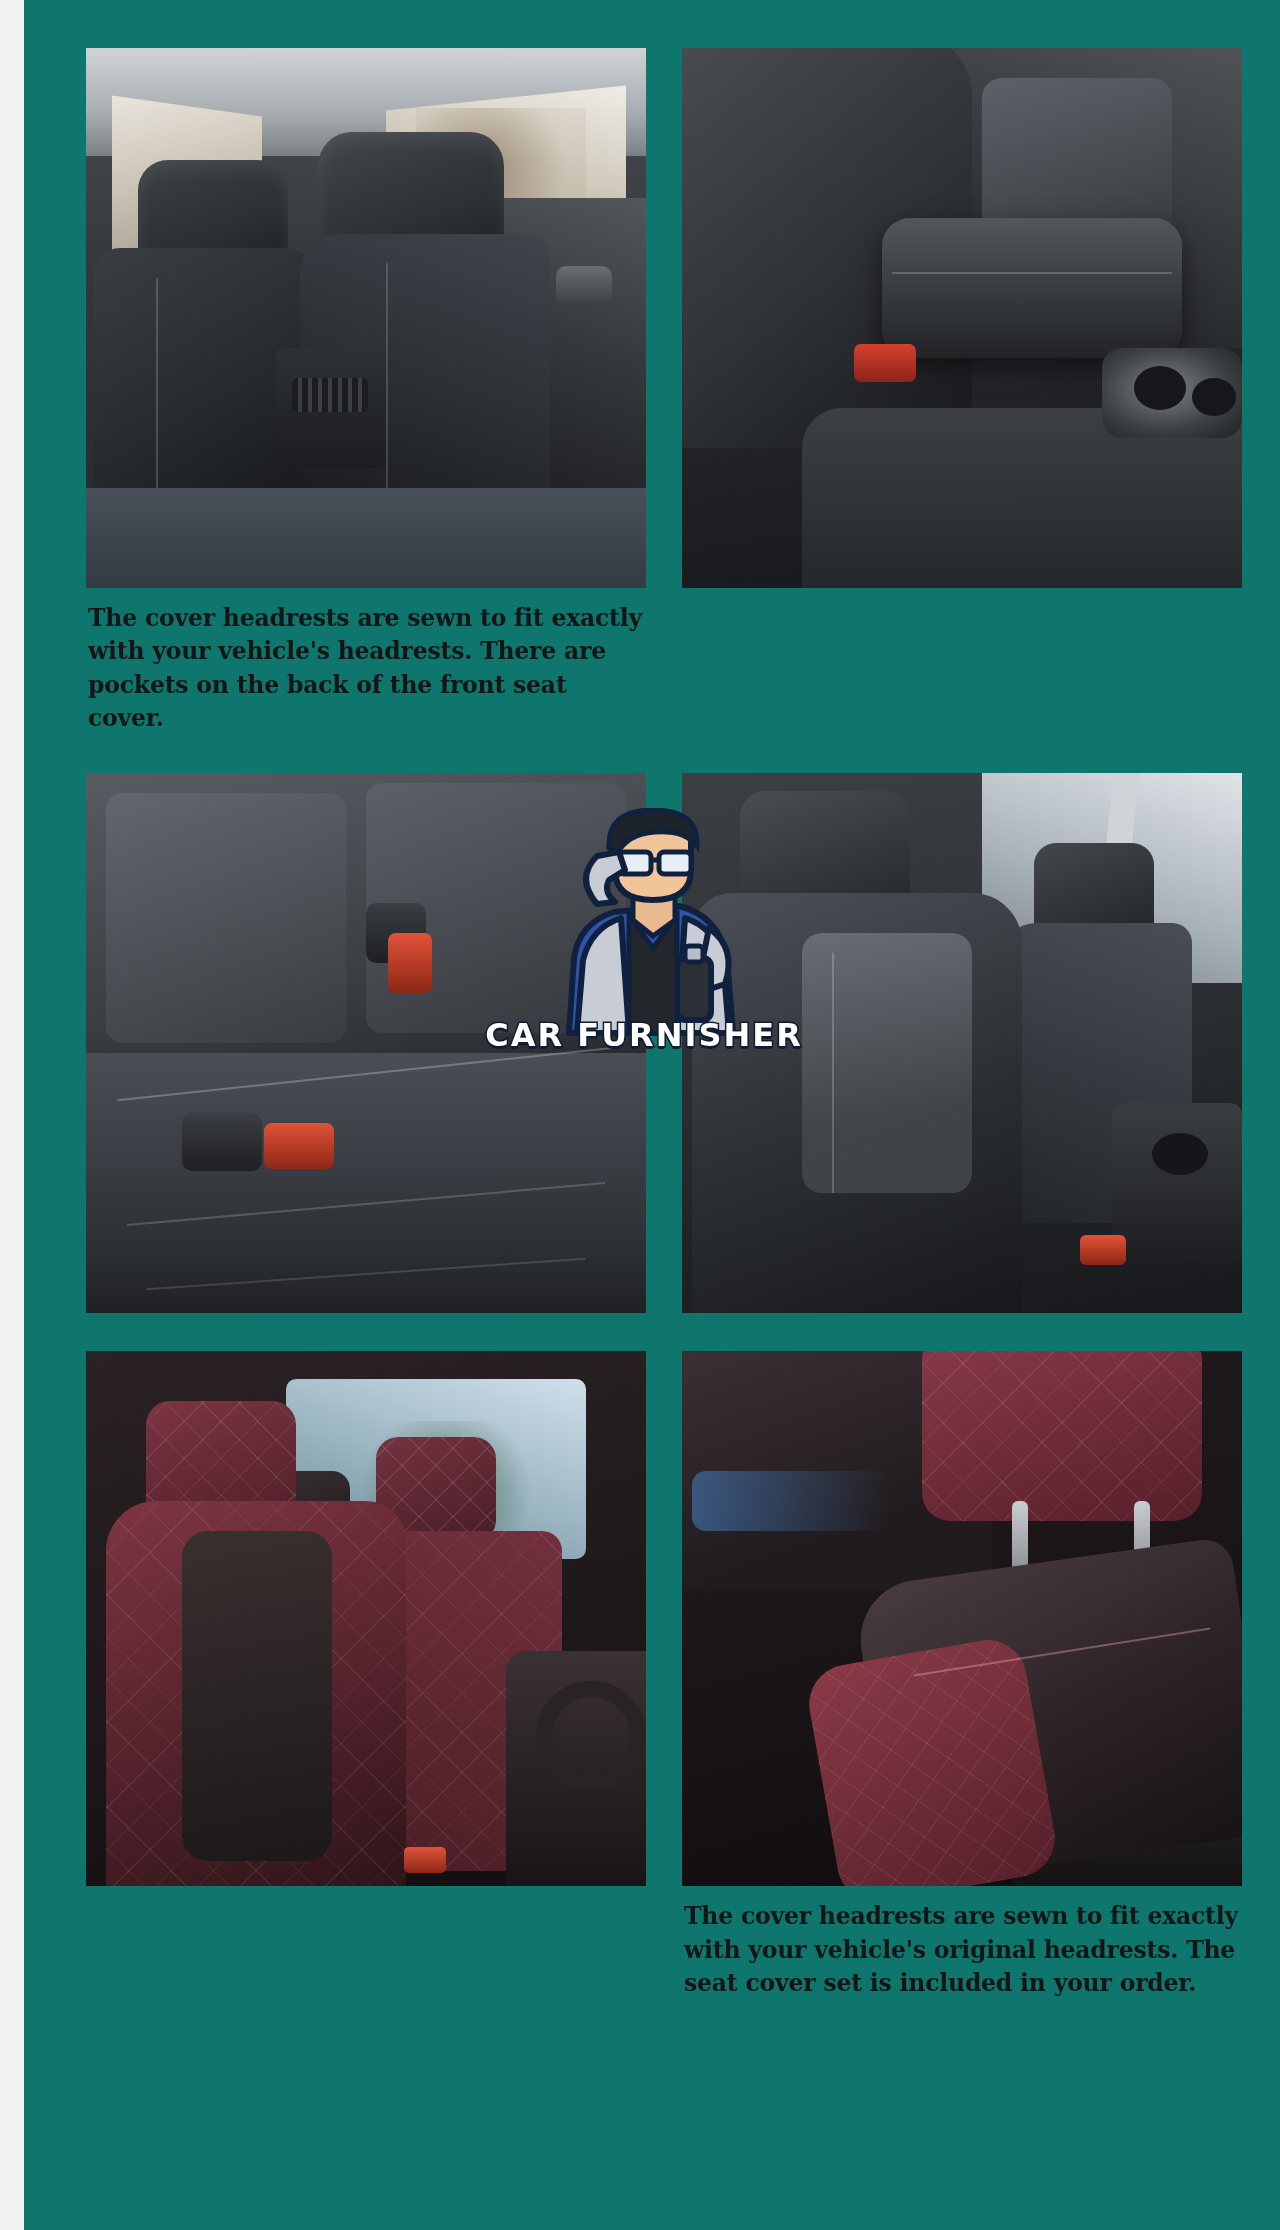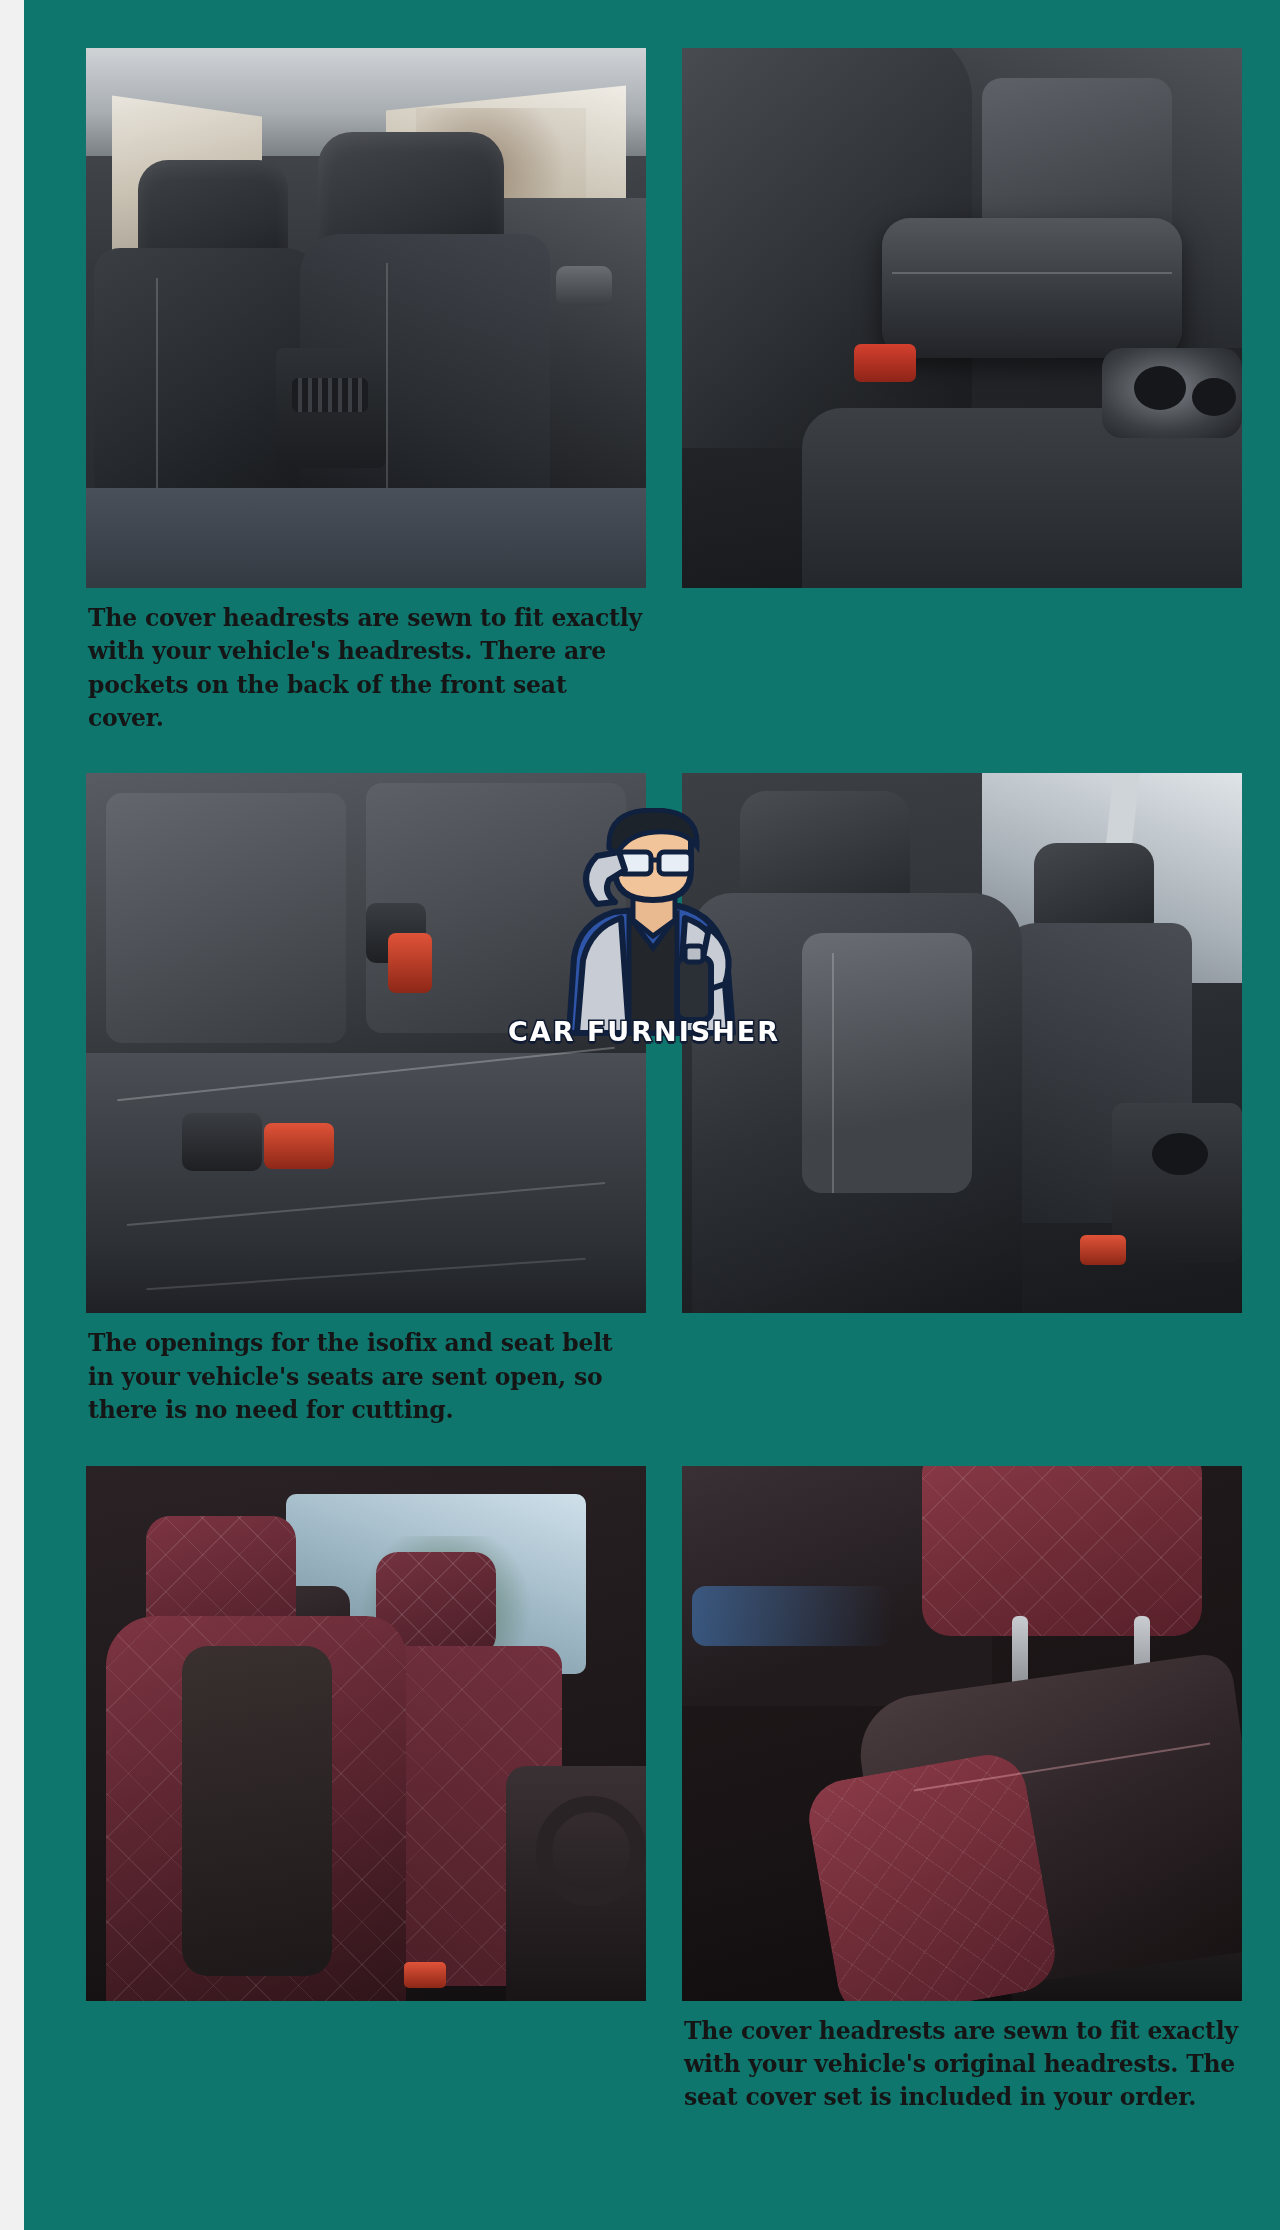--- a/index.html
+++ b/index.html
@@ -323,21 +323,21 @@
     height: 320px;
     pointer-events: none;
   }
   .wm-text {
     position: absolute;
     left: 0; top: 208px;
     width: 330px;
     text-align: center;
     font-family: "DejaVu Sans", sans-serif;
     font-weight: bold;
-    font-size: 27px;
+    font-size: 32px;
     letter-spacing: 2px;
     color: #ffffff;
     -webkit-text-stroke: 3px #0f1b33;
     paint-order: stroke fill;
     text-shadow: 0 3px 0 rgba(15,27,51,.9);
   }
 </style>
 </head>
 <body>
 
@@ -391,21 +391,20 @@
         <div class="layer panelB"></div>
         <div class="layer seatbase"></div>
         <div class="layer stitchA"></div>
         <div class="layer stitchB"></div>
         <div class="layer stitchC"></div>
         <div class="layer buckle2b"></div>
         <div class="layer buckle2"></div>
         <div class="layer buckle1b"></div>
         <div class="layer buckle1"></div>
       </div>
-      <div class="caption">The openings for the isofix and seat belt in your vehicle's seats are sent open, so there is no need for cutting.</div>
     </div>
 
     <div class="cell">
       <div class="photo p4">
         <div class="layer win"></div>
         <div class="layer pillar"></div>
         <div class="layer hr2"></div>
         <div class="layer seat2"></div>
         <div class="layer hr1"></div>
         <div class="layer seat1"></div>

